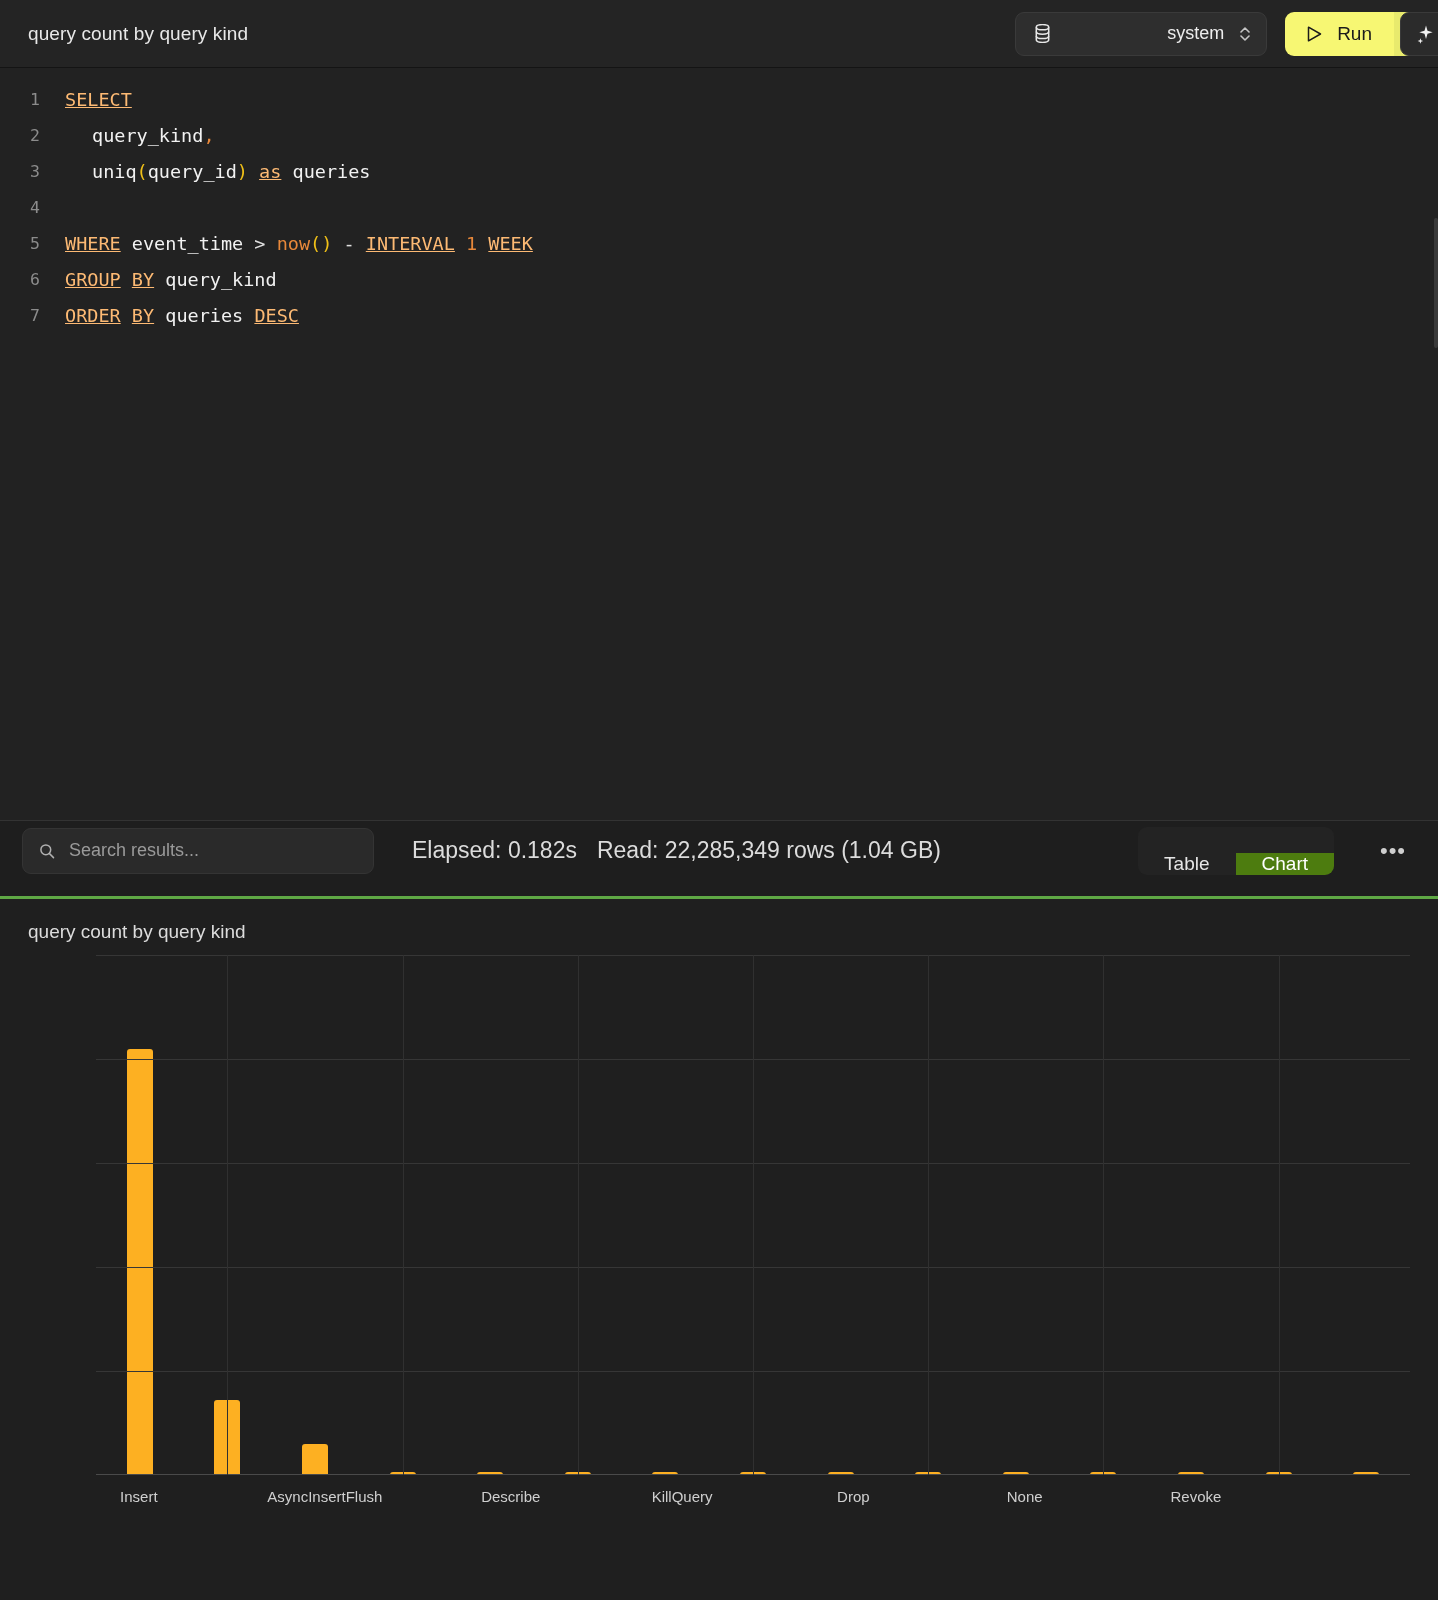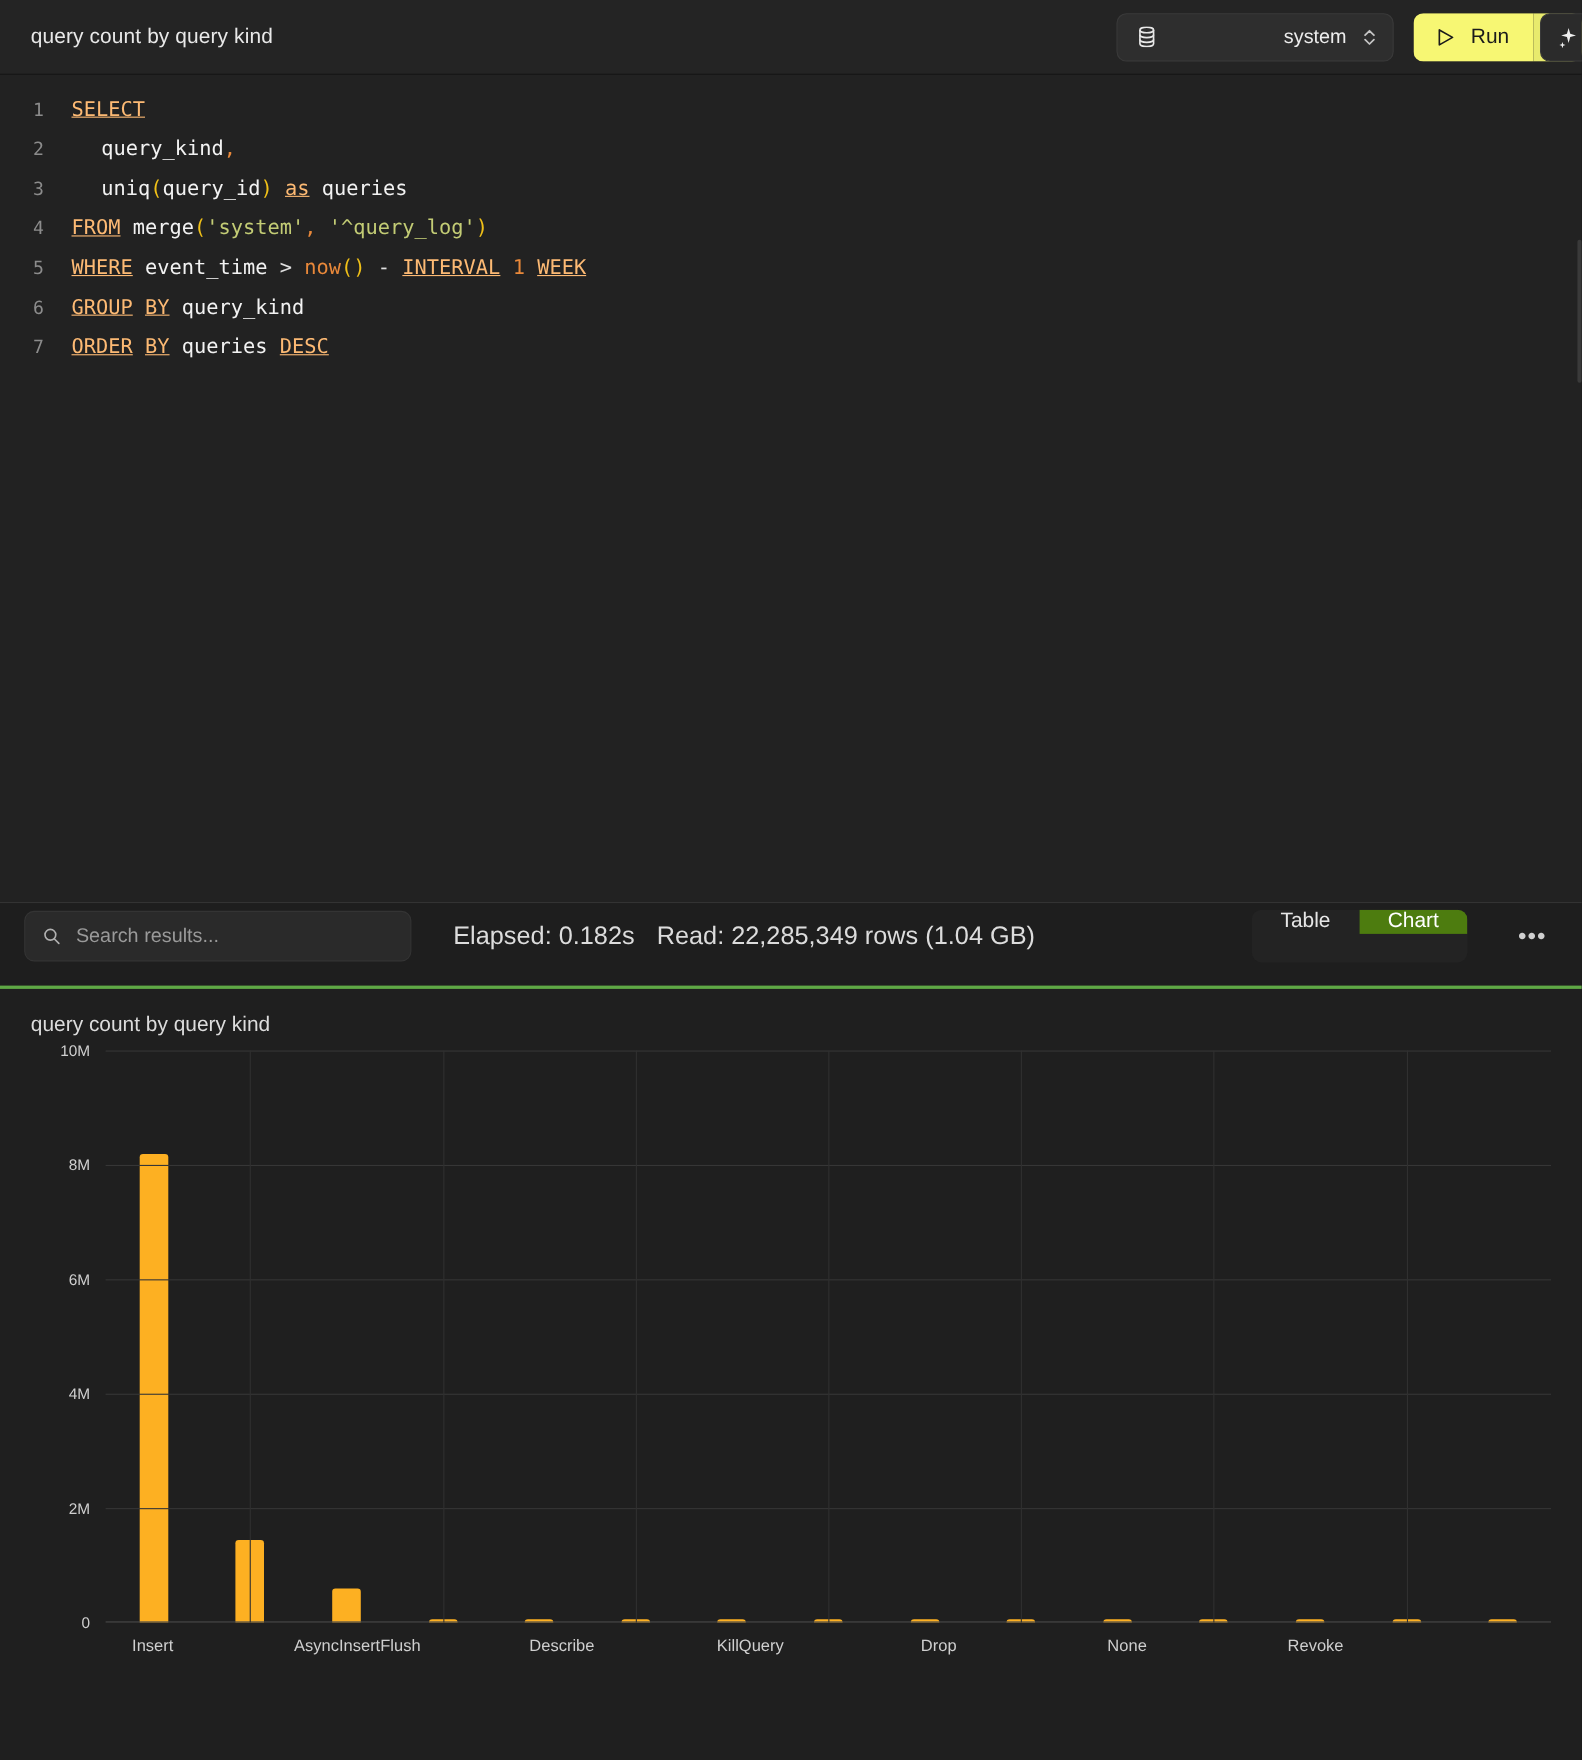--- a/index.html
+++ b/index.html
@@ -128,21 +128,21 @@
     flex: 1; background: transparent; border: none; outline: none;
     color: #e6e6e6; font-size: 18px; font-family: "Liberation Sans", sans-serif;
   }
   .search-input::placeholder { color: #9a9a9a; }
   .stat { color: #dcdcdc; font-size: 23px; white-space: nowrap; }
   .stat.elapsed { margin-left: 10px; }
   .stat.read { margin-left: -8px; }
 
   .view-toggle {
     margin-left: auto;
-    display: flex; align-items: flex-start; height: 48px;
+    display: flex; align-items: flex-end; height: 48px;
     background: #232323; border-radius: 9px; overflow: hidden;
   }
   .seg {
     display: flex; align-items: center; justify-content: center;
     padding: 0 26px; font-size: 19px; color: #e6e6e6; cursor: pointer;
     background: transparent;
   }
   .seg.active { background: #4d7c0f; color: #ffffff; }
   .more-btn {
     margin-left: 14px; margin-right: 8px;
@@ -261,21 +261,21 @@
         </svg>
       </span>
     </div>
   </div>
 
   <div class="editor">
     <div id="code-lines">
         <div class="code-line"><div class="gutter">1</div><div class="indent-guide"></div><div class="code-text"><span class="kw">SELECT</span></div></div>
         <div class="code-line"><div class="gutter">2</div><div class="indent-guide on"></div><div class="code-text" style="padding-left: 28px;"><span class="id">query_kind</span><span class="pun">,</span></div></div>
         <div class="code-line"><div class="gutter">3</div><div class="indent-guide on"></div><div class="code-text" style="padding-left: 28px;"><span class="fn">uniq</span><span class="pn">(</span><span class="id">query_id</span><span class="pn">)</span><span class="op"> </span><span class="kw">as</span><span class="op"> </span><span class="id">queries</span></div></div>
-        <div class="code-line"><div class="gutter">4</div><div class="indent-guide"></div><div class="code-text"><span class="kw">FROM</span><span class="op"> </span><span class="fn">merge</span><span class="pn">(</span><span class="str">'system'</span><span class="pun">,</span><span class="op"> </span><span class="str">'^query_log'</span><span class="pn">)</span></div></div>
+        <div class="code-line"><div class="gutter">4</div><div class="indent-guide"></div></div>
         <div class="code-line"><div class="gutter">5</div><div class="indent-guide"></div><div class="code-text"><span class="kw">WHERE</span><span class="op"> </span><span class="id">event_time</span><span class="op"> &gt; </span><span class="fno">now</span><span class="pn">()</span><span class="op"> - </span><span class="kw">INTERVAL</span><span class="op"> </span><span class="num">1</span><span class="op"> </span><span class="kw">WEEK</span></div></div>
         <div class="code-line"><div class="gutter">6</div><div class="indent-guide"></div><div class="code-text"><span class="kw">GROUP</span><span class="op"> </span><span class="kw">BY</span><span class="op"> </span><span class="id">query_kind</span></div></div>
         <div class="code-line"><div class="gutter">7</div><div class="indent-guide"></div><div class="code-text"><span class="kw">ORDER</span><span class="op"> </span><span class="kw">BY</span><span class="op"> </span><span class="id">queries</span><span class="op"> </span><span class="kw">DESC</span></div></div>
       </div>
     <div class="editor-scroll-right"></div>
   </div>
 
   <div class="results-bar">
     <div class="search-box">
       <span>
@@ -293,28 +293,20 @@
     <div class="view-toggle">
       <div class="seg">Table</div>
       <div class="seg active">Chart</div>
     </div>
     <div class="more-btn">•••</div>
   </div>
 
   <div class="chart-panel">
     <div class="chart-title">query count by query kind</div>
     <div class="plot">
-      <div class="axis-y" id="axis-y">
-          <div class="ytick" style="top: 0%;">10M</div>
-          <div class="ytick" style="top: 20%;">8M</div>
-          <div class="ytick" style="top: 40%;">6M</div>
-          <div class="ytick" style="top: 60%;">4M</div>
-          <div class="ytick" style="top: 80%;">2M</div>
-          <div class="ytick" style="top: 100%;">0</div>
-        </div>
       <div class="plot-area" id="plot-area">
         <div class="bars" id="bars">
             <div class="barcell">
               <div class="bar" style="height: 82%; background: rgb(253, 176, 34);"></div>
             </div>
             <div class="barcell">
               <div class="bar" style="height: 14.5%; background: rgb(253, 176, 34);"></div>
             </div>
             <div class="barcell">
               <div class="bar" style="height: 6%; background: rgb(253, 176, 34);"></div>

